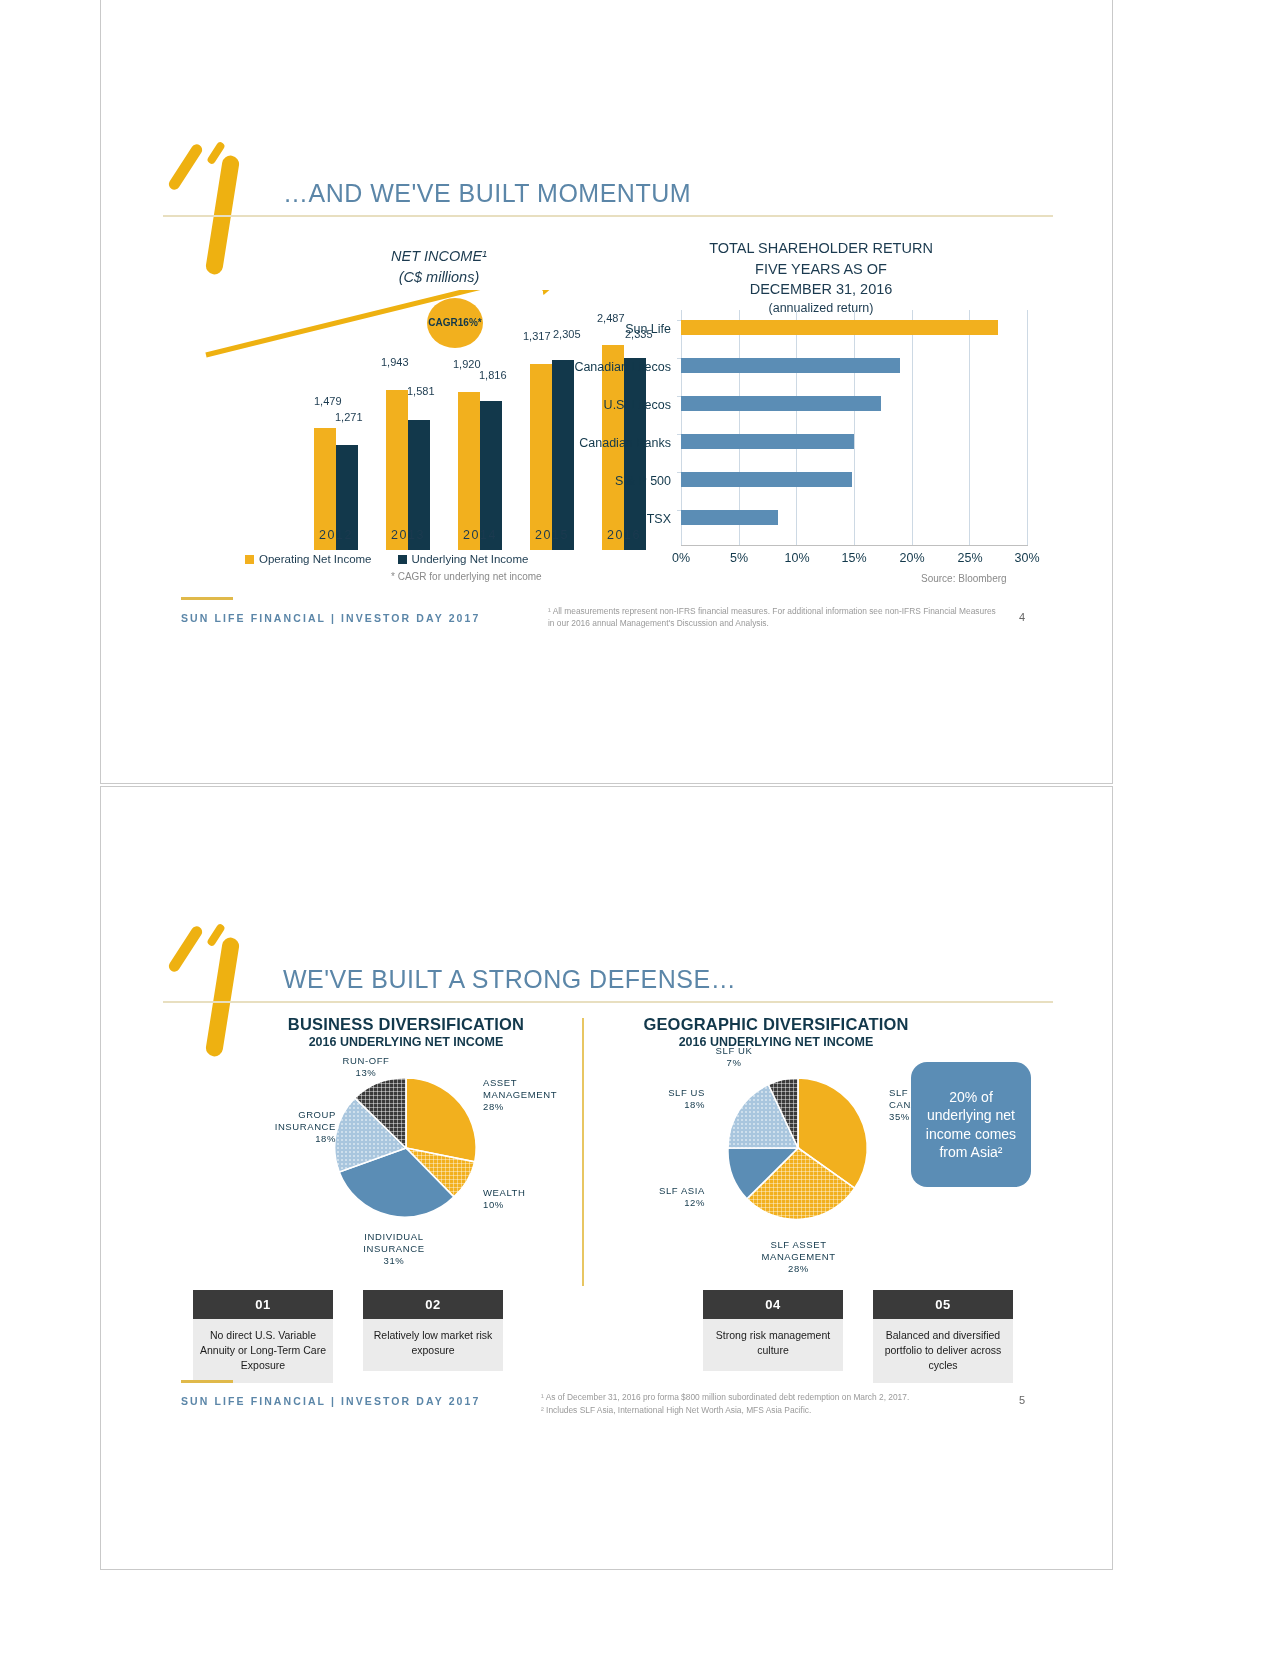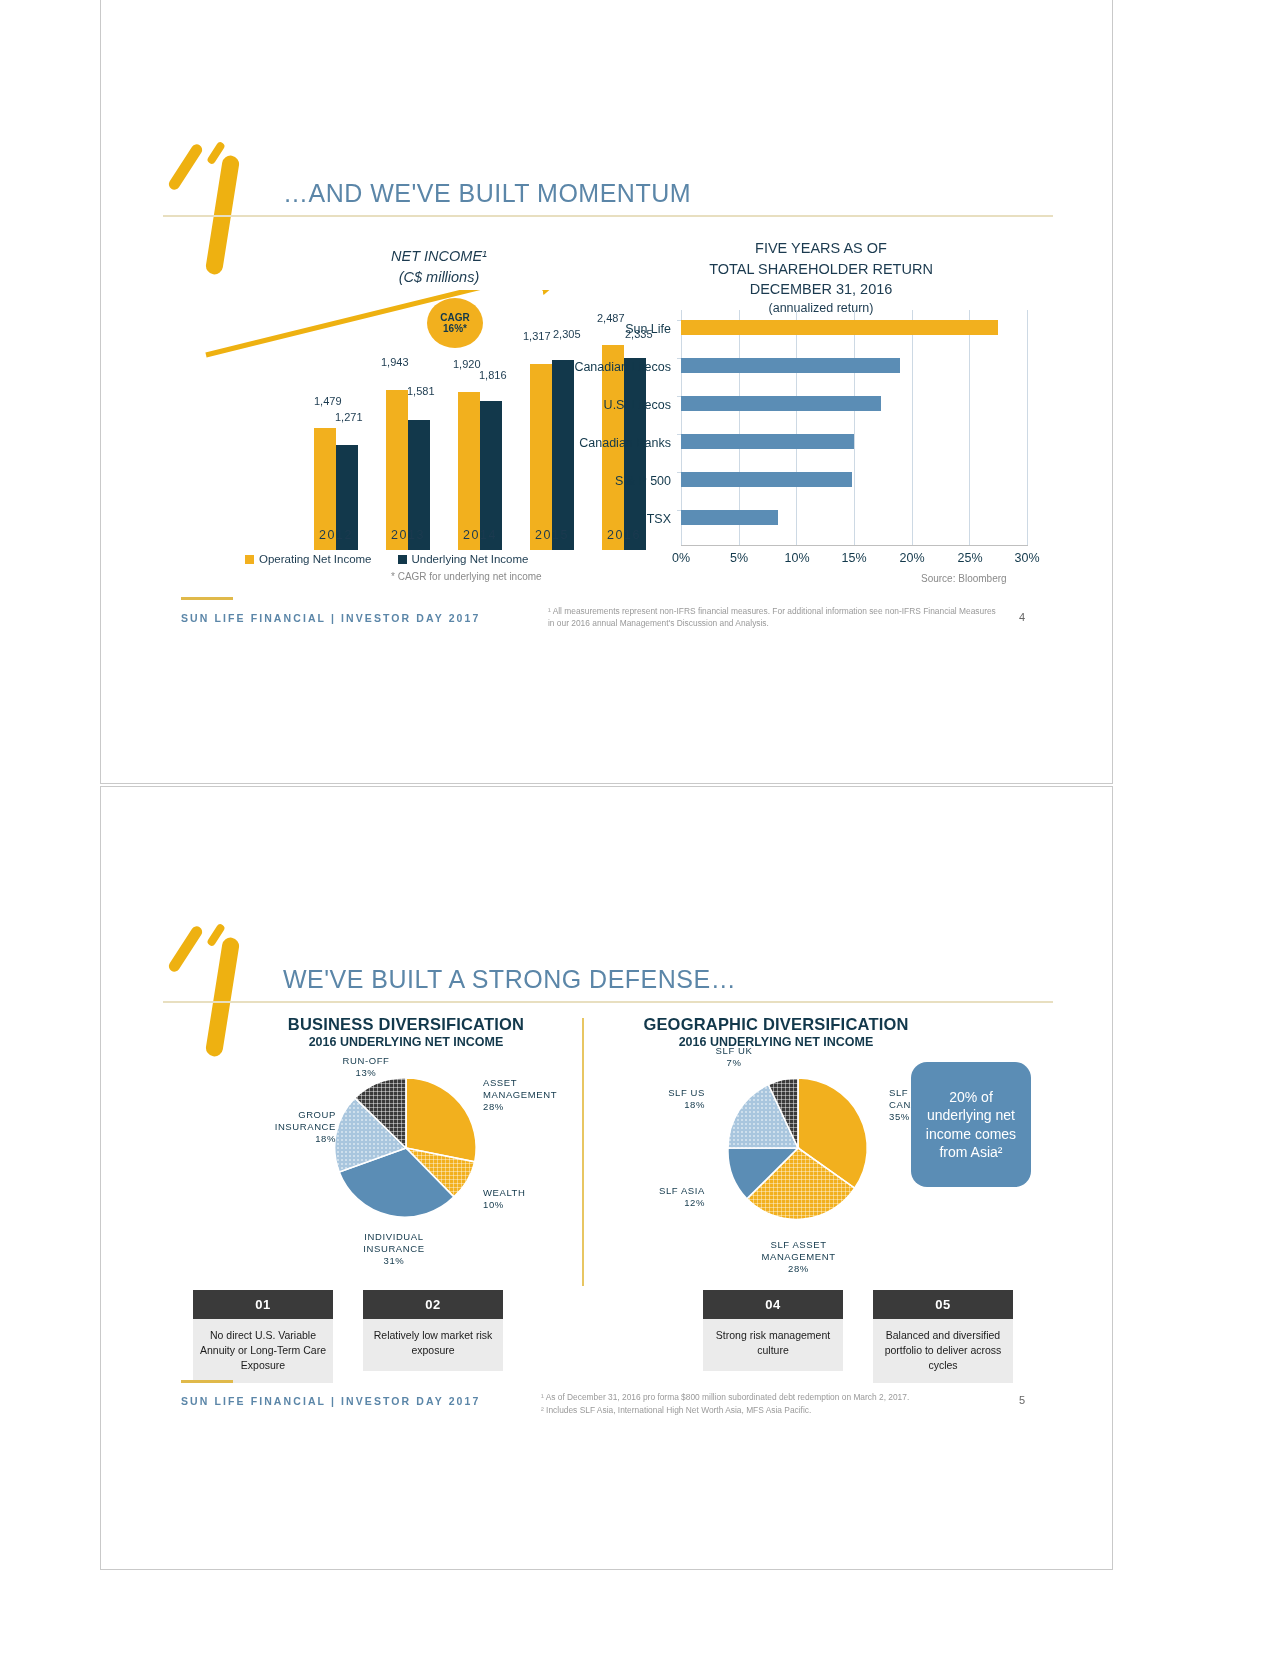--- a/index.html
+++ b/index.html
@@ -28,21 +28,21 @@
   
   .colchart{position:absolute;}
   .cbar{position:absolute;bottom:0;}
   .cbar.op{background:#f2b01e;}
   .cbar.un{background:#12384b;}
   .clabel{position:absolute;font-size:11px;color:#1b3a4f;white-space:nowrap;}
   .xlab{position:absolute;font-size:12.5px;letter-spacing:1.6px;color:#1b3a4f;text-align:center;}
   .axisline{position:absolute;background:#bfbfbf;height:1px;}
 
   .cagr{position:absolute;width:56px;height:50px;border-radius:50%;background:#f2b01e;
-        display:flex;flex-direction:column;align-items:center;justify-content:center;
+        display:flex;align-items:center;justify-content:center;
         font-size:10px;font-weight:bold;color:#12384b;line-height:1.15;}
 
   .legend{position:absolute;display:flex;gap:26px;font-size:11.5px;color:#1b3a4f;align-items:center;}
   .legend .item{display:flex;gap:5px;align-items:center;}
   .sw{width:9px;height:9px;display:inline-block;}
   .sw.op{background:#f2b01e;} .sw.un{background:#12384b;}
   .note{position:absolute;font-size:10px;color:#8a8a8a;white-space:nowrap;}
 
   
   .hchart{position:absolute;}
@@ -155,22 +155,22 @@
       <span>Operating Net Income</span>
     </span>
     <span class="item">
       <span class="sw un"></span>
       <span>Underlying Net Income</span>
     </span>
   </div>
   <div class="note" style="left:290px;top:571px;">* CAGR for underlying net income</div>
 
   <div class="ctitle" style="left:510px;top:238px;width:420px;font-size:14.5px;line-height:1.42;">
+    <span class="l">TOTAL SHAREHOLDER RETURN</span>
     <span class="l">FIVE YEARS AS OF</span>
-    <span class="l">TOTAL SHAREHOLDER RETURN</span>
     <span class="l">DECEMBER 31, 2016</span>
     <span class="l" style="font-size:12.5px;">(annualized return)</span>
   </div>
 
   <div class="hchart" style="left:580px;top:310px;width:346px;height:235px;">
     <div class="hgrid" style="left:0px;"></div>
     <div class="hgrid" style="left:58px;"></div>
     <div class="hgrid" style="left:115px;"></div>
     <div class="hgrid" style="left:173px;"></div>
     <div class="hgrid" style="left:231px;"></div>

